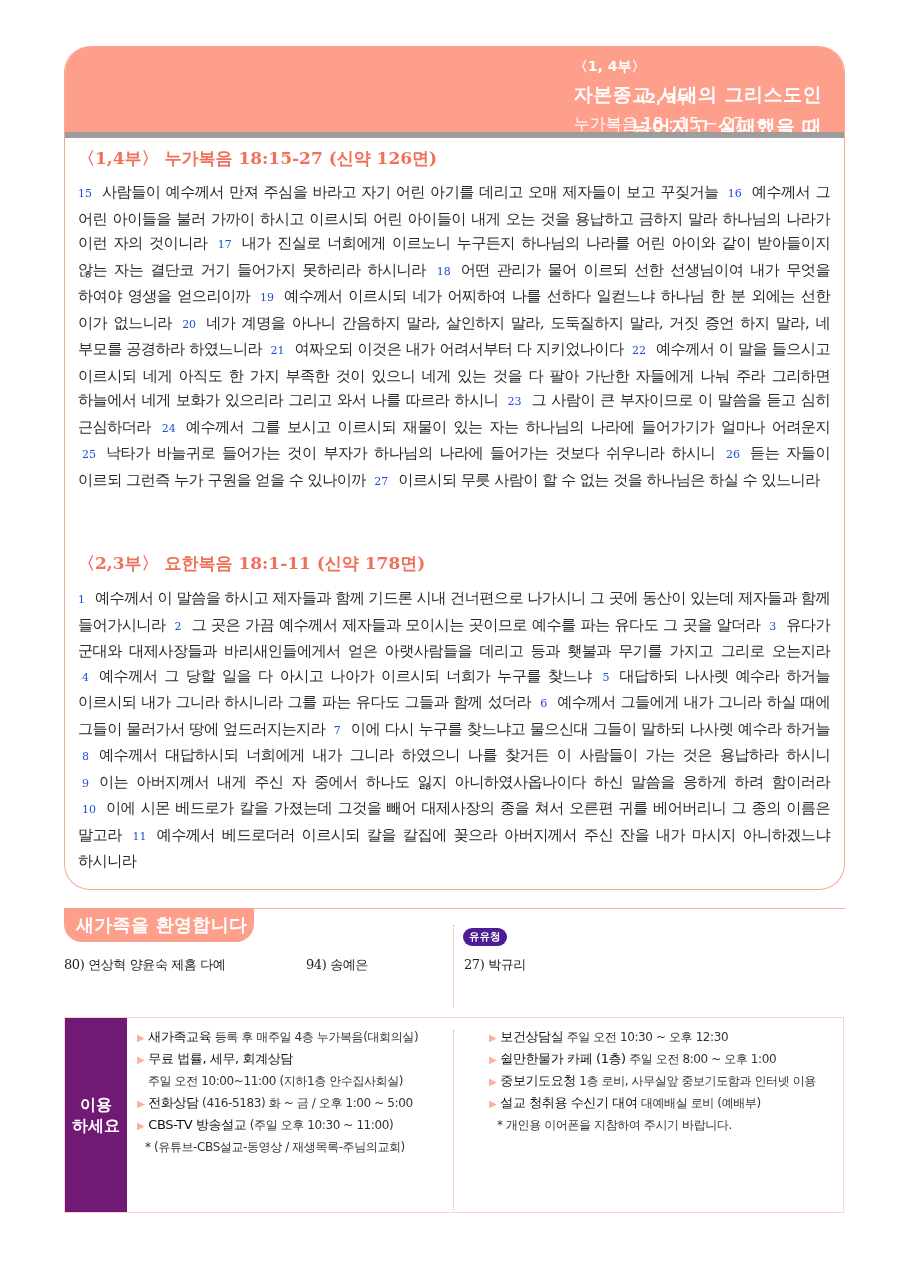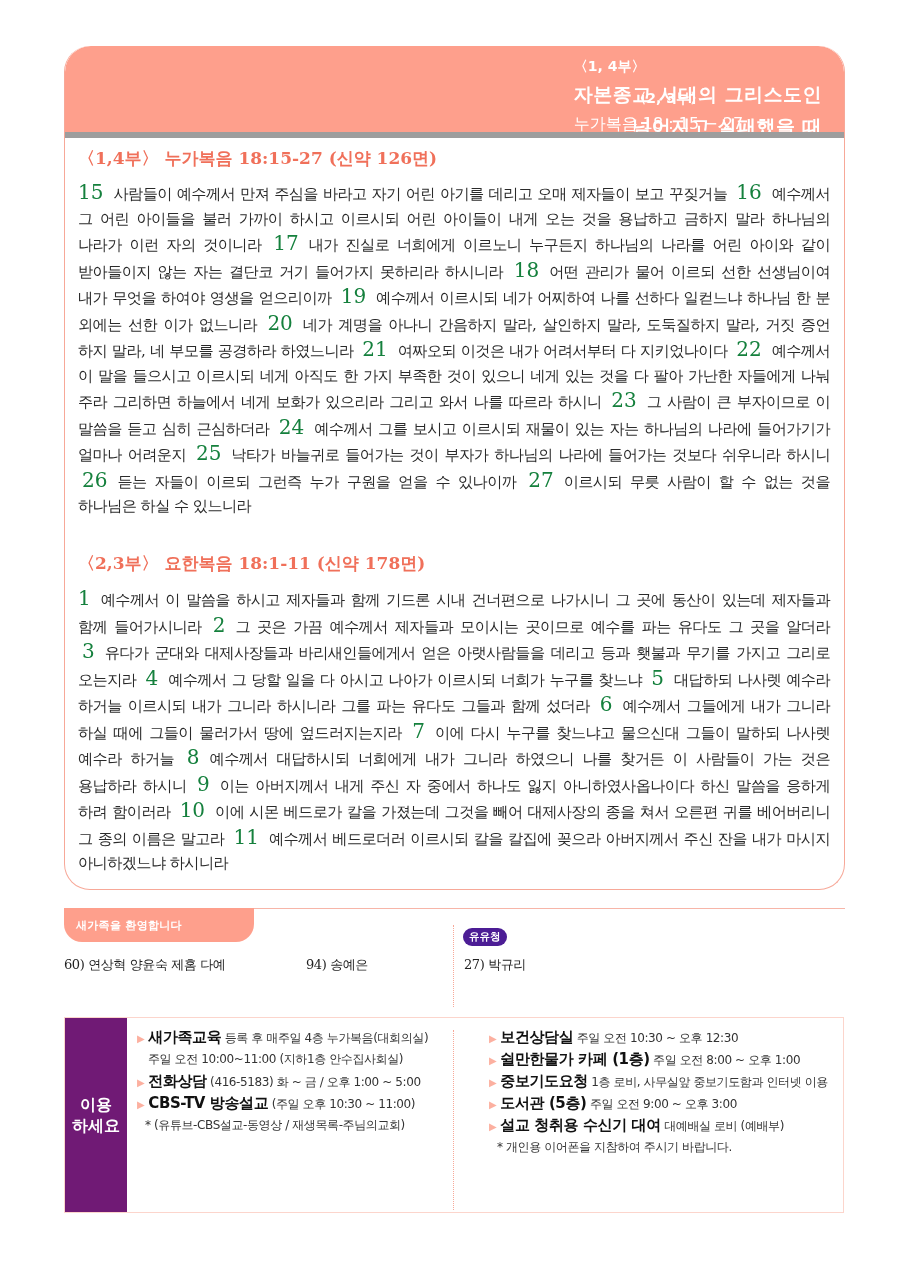--- a/index.html
+++ b/index.html
@@ -23,29 +23,29 @@
   .passage-title { position: absolute; left: 13px; font-family: "DejaVu Serif", "Liberation Serif", serif;
     color: #f0705a; font-size: 17px; font-weight: bold; white-space: nowrap; }
   .passage-title.p1 { top: 101px; }
   .passage-title.p2 { top: 506px; }
 
   .passage-text { position: absolute; left: 13px; width: 752px;
     font-family: "DejaVu Serif", "Liberation Serif", serif; font-size: 15.2px; line-height: 24.5px;
     color: #2a2a2a; text-align: justify; letter-spacing: -0.6px; word-break: keep-all; }
   .passage-text.t1 { top: 134px; }
   .passage-text.t2 { top: 540px; }
-  .vn { color: #15803d; font-size: 20px; margin-right: 10px; margin-left: 4px; letter-spacing: 0; }
+  .vn { color: #1d4ed8; font-size: 11px; margin-right: 10px; margin-left: 4px; letter-spacing: 0; }
   .vn.first { margin-left: 0; }
 
   
   .divider { position: absolute; left: 64px; top: 908px; width: 781px; height: 1px; background: #f7b5a8; }
 
   
   .welcome-tab { position: absolute; left: 64px; top: 908px; width: 190px; height: 34px;
-    background: #fe9f8c; border-radius: 0 0 18px 18px; color: #fff; font-weight: bold; font-size: 11px;
+    background: #fe9f8c; border-radius: 0 0 18px 18px; color: #fff; font-weight: bold; font-size: 18px;
     display: flex; align-items: center; padding-left: 12px; box-sizing: border-box; letter-spacing: 0.3px; }
   .nf-item { position: absolute; top: 956px; font-family: "DejaVu Serif", "Liberation Serif", serif;
     font-size: 13px; color: #222; white-space: nowrap; letter-spacing: -0.4px; }
   .nf-item.a { left: 64px; }
   .nf-item.b { left: 306px; }
   .vsep { position: absolute; left: 453px; top: 925px; height: 82px; border-left: 1.5px dotted #f7a898; }
   .vsep2 { position: absolute; left: 453px; top: 1030px; height: 180px; border-left: 1.5px dotted #f7a898; }
   .toddler-badge { position: absolute; left: 463px; top: 928px; height: 18px; padding: 0 6px;
     background: #4c1d95; color: #fff; font-size: 10.5px; font-weight: bold; border-radius: 9px;
     display: flex; align-items: center; }
@@ -55,21 +55,21 @@
   .info-box { position: absolute; left: 64px; top: 1017px; width: 780px; height: 196px;
     border: 1.5px solid #fcd5cc; box-sizing: border-box; background: #fff; }
   .info-label { position: absolute; left: 0; top: 0; width: 62px; height: 100%;
     background: #701a75; color: #fff; font-size: 16px; font-weight: bold;
     display: flex; align-items: center; justify-content: center; text-align: center; line-height: 21px; }
   .info-col { position: absolute; top: 8px; font-size: 12px; color: #333; letter-spacing: -0.4px; }
   .info-col.left { left: 72px; }
   .info-col.right { left: 424px; }
   .info-row { height: 22px; line-height: 22px; white-space: nowrap; }
   .info-row .arrow { color: #fcb0a0; font-size: 10px; margin-right: 4px; }
-  .info-row b { font-weight: bold; color: #111; font-size: 15px; }
+  .info-row b { font-weight: normal; color: #111; font-size: 13px; }
   .info-row.sub { padding-left: 11px; }
   .info-row.note { padding-left: 8px; }
 </style>
 </head>
 <body>
 
 <div class="scripture-box">
   <div class="sermon-header">
     <div class="sermon-line l1">
       <span class="svc">〈1, 4부〉</span>
@@ -87,42 +87,42 @@
   <div class="passage-title p1">〈1,4부〉 누가복음 18:15-27 (신약 126면)</div>
   <div class="passage-text t1"><span class="vn first">15</span><span>사람들이 예수께서 만져 주심을 바라고 자기 어린 아기를 데리고 오매 제자들이 보고 꾸짖거늘 </span><span class="vn">16</span><span>예수께서 그 어린 아이들을 불러 가까이 하시고 이르시되 어린 아이들이 내게 오는 것을 용납하고 금하지 말라 하나님의 나라가 이런 자의 것이니라 </span><span class="vn">17</span><span>내가 진실로 너희에게 이르노니 누구든지 하나님의 나라를 어린 아이와 같이 받아들이지 않는 자는 결단코 거기 들어가지 못하리라 하시니라 </span><span class="vn">18</span><span>어떤 관리가 물어 이르되 선한 선생님이여 내가 무엇을 하여야 영생을 얻으리이까 </span><span class="vn">19</span><span>예수께서 이르시되 네가 어찌하여 나를 선하다 일컫느냐 하나님 한 분 외에는 선한 이가 없느니라 </span><span class="vn">20</span><span>네가 계명을 아나니 간음하지 말라, 살인하지 말라, 도둑질하지 말라, 거짓 증언 하지 말라, 네 부모를 공경하라 하였느니라 </span><span class="vn">21</span><span>여짜오되 이것은 내가 어려서부터 다 지키었나이다 </span><span class="vn">22</span><span>예수께서 이 말을 들으시고 이르시되 네게 아직도 한 가지 부족한 것이 있으니 네게 있는 것을 다 팔아 가난한 자들에게 나눠 주라 그리하면 하늘에서 네게 보화가 있으리라 그리고 와서 나를 따르라 하시니 </span><span class="vn">23</span><span>그 사람이 큰 부자이므로 이 말씀을 듣고 심히 근심하더라 </span><span class="vn">24</span><span>예수께서 그를 보시고 이르시되 재물이 있는 자는 하나님의 나라에 들어가기가 얼마나 어려운지 </span><span class="vn">25</span><span>낙타가 바늘귀로 들어가는 것이 부자가 하나님의 나라에 들어가는 것보다 쉬우니라 하시니 </span><span class="vn">26</span><span>듣는 자들이 이르되 그런즉 누가 구원을 얻을 수 있나이까 </span><span class="vn">27</span><span>이르시되 무릇 사람이 할 수 없는 것을 하나님은 하실 수 있느니라 </span></div>
 
   <div class="passage-title p2">〈2,3부〉 요한복음 18:1-11 (신약 178면)</div>
   <div class="passage-text t2"><span class="vn first">1</span><span>예수께서 이 말씀을 하시고 제자들과 함께 기드론 시내 건너편으로 나가시니 그 곳에 동산이 있는데 제자들과 함께 들어가시니라 </span><span class="vn">2</span><span>그 곳은 가끔 예수께서 제자들과 모이시는 곳이므로 예수를 파는 유다도 그 곳을 알더라 </span><span class="vn">3</span><span>유다가 군대와 대제사장들과 바리새인들에게서 얻은 아랫사람들을 데리고 등과 횃불과 무기를 가지고 그리로 오는지라 </span><span class="vn">4</span><span>예수께서 그 당할 일을 다 아시고 나아가 이르시되 너희가 누구를 찾느냐 </span><span class="vn">5</span><span>대답하되 나사렛 예수라 하거늘 이르시되 내가 그니라 하시니라 그를 파는 유다도 그들과 함께 섰더라 </span><span class="vn">6</span><span>예수께서 그들에게 내가 그니라 하실 때에 그들이 물러가서 땅에 엎드러지는지라 </span><span class="vn">7</span><span>이에 다시 누구를 찾느냐고 물으신대 그들이 말하되 나사렛 예수라 하거늘 </span><span class="vn">8</span><span>예수께서 대답하시되 너희에게 내가 그니라 하였으니 나를 찾거든 이 사람들이 가는 것은 용납하라 하시니 </span><span class="vn">9</span><span>이는 아버지께서 내게 주신 자 중에서 하나도 잃지 아니하였사옵나이다 하신 말씀을 응하게 하려 함이러라 </span><span class="vn">10</span><span>이에 시몬 베드로가 칼을 가졌는데 그것을 빼어 대제사장의 종을 쳐서 오른편 귀를 베어버리니 그 종의 이름은 말고라 </span><span class="vn">11</span><span>예수께서 베드로더러 이르시되 칼을 칼집에 꽂으라 아버지께서 주신 잔을 내가 마시지 아니하겠느냐 하시니라 </span></div>
 </div>
 
 <div class="divider"></div>
 
 <div class="welcome-tab">새가족을 환영합니다</div>
-<div class="nf-item a">60) 연상혁  양윤숙  제홈  다예</div>
+<div class="nf-item a">80) 연상혁  양윤숙  제홈  다예</div>
 <div class="nf-item b">94) 송예은</div>
 <div class="vsep"></div>
 <div class="toddler-badge">유유청</div>
 <div class="nf-item c">27) 박규리</div>
 
 <div class="info-box">
   <div class="info-label">
     <div>
       <div>이용</div>
       <div>하세요</div>
     </div>
   </div>
   <div class="info-col left">
       <div class="info-row"><span class="arrow">▶</span><b>새가족교육</b><span> 등록 후 매주일 4층 누가복음(대회의실)</span></div>
+      <div class="info-row"><span class="arrow">▶</span><b>무료 법률, 세무, 회계상담</b><span></span></div>
       <div class="info-row sub">주일 오전 10:00~11:00 (지하1층 안수집사회실)</div>
       <div class="info-row"><span class="arrow">▶</span><b>전화상담</b><span> (416-5183) 화 ~ 금 / 오후 1:00 ~ 5:00</span></div>
       <div class="info-row"><span class="arrow">▶</span><b>CBS-TV 방송설교</b><span> (주일 오후 10:30 ~ 11:00)</span></div>
       <div class="info-row note">* (유튜브-CBS설교-동영상 / 재생목록-주님의교회)</div>
     </div>
   <div class="vsep2" style="left:388px; top:12px;"></div>
   <div class="info-col right">
       <div class="info-row"><span class="arrow">▶</span><b>보건상담실</b><span>  주일 오전 10:30 ~ 오후 12:30</span></div>
       <div class="info-row"><span class="arrow">▶</span><b>쉴만한물가 카페 (1층)</b><span>  주일 오전 8:00 ~ 오후 1:00</span></div>
       <div class="info-row"><span class="arrow">▶</span><b>중보기도요청</b><span>  1층 로비, 사무실앞 중보기도함과 인터넷 이용</span></div>
-      <div class="info-row"><span class="arrow">▶</span><b>도서관 (5층)</b><span> 주일 오전 9:00 ~ 오후 3:00</span></div>
       <div class="info-row"><span class="arrow">▶</span><b>설교 청취용 수신기 대여</b><span> 대예배실 로비 (예배부)</span></div>
       <div class="info-row note">* 개인용 이어폰을 지참하여 주시기 바랍니다.</div>
     </div>
 </div>
 
 </body></html>

